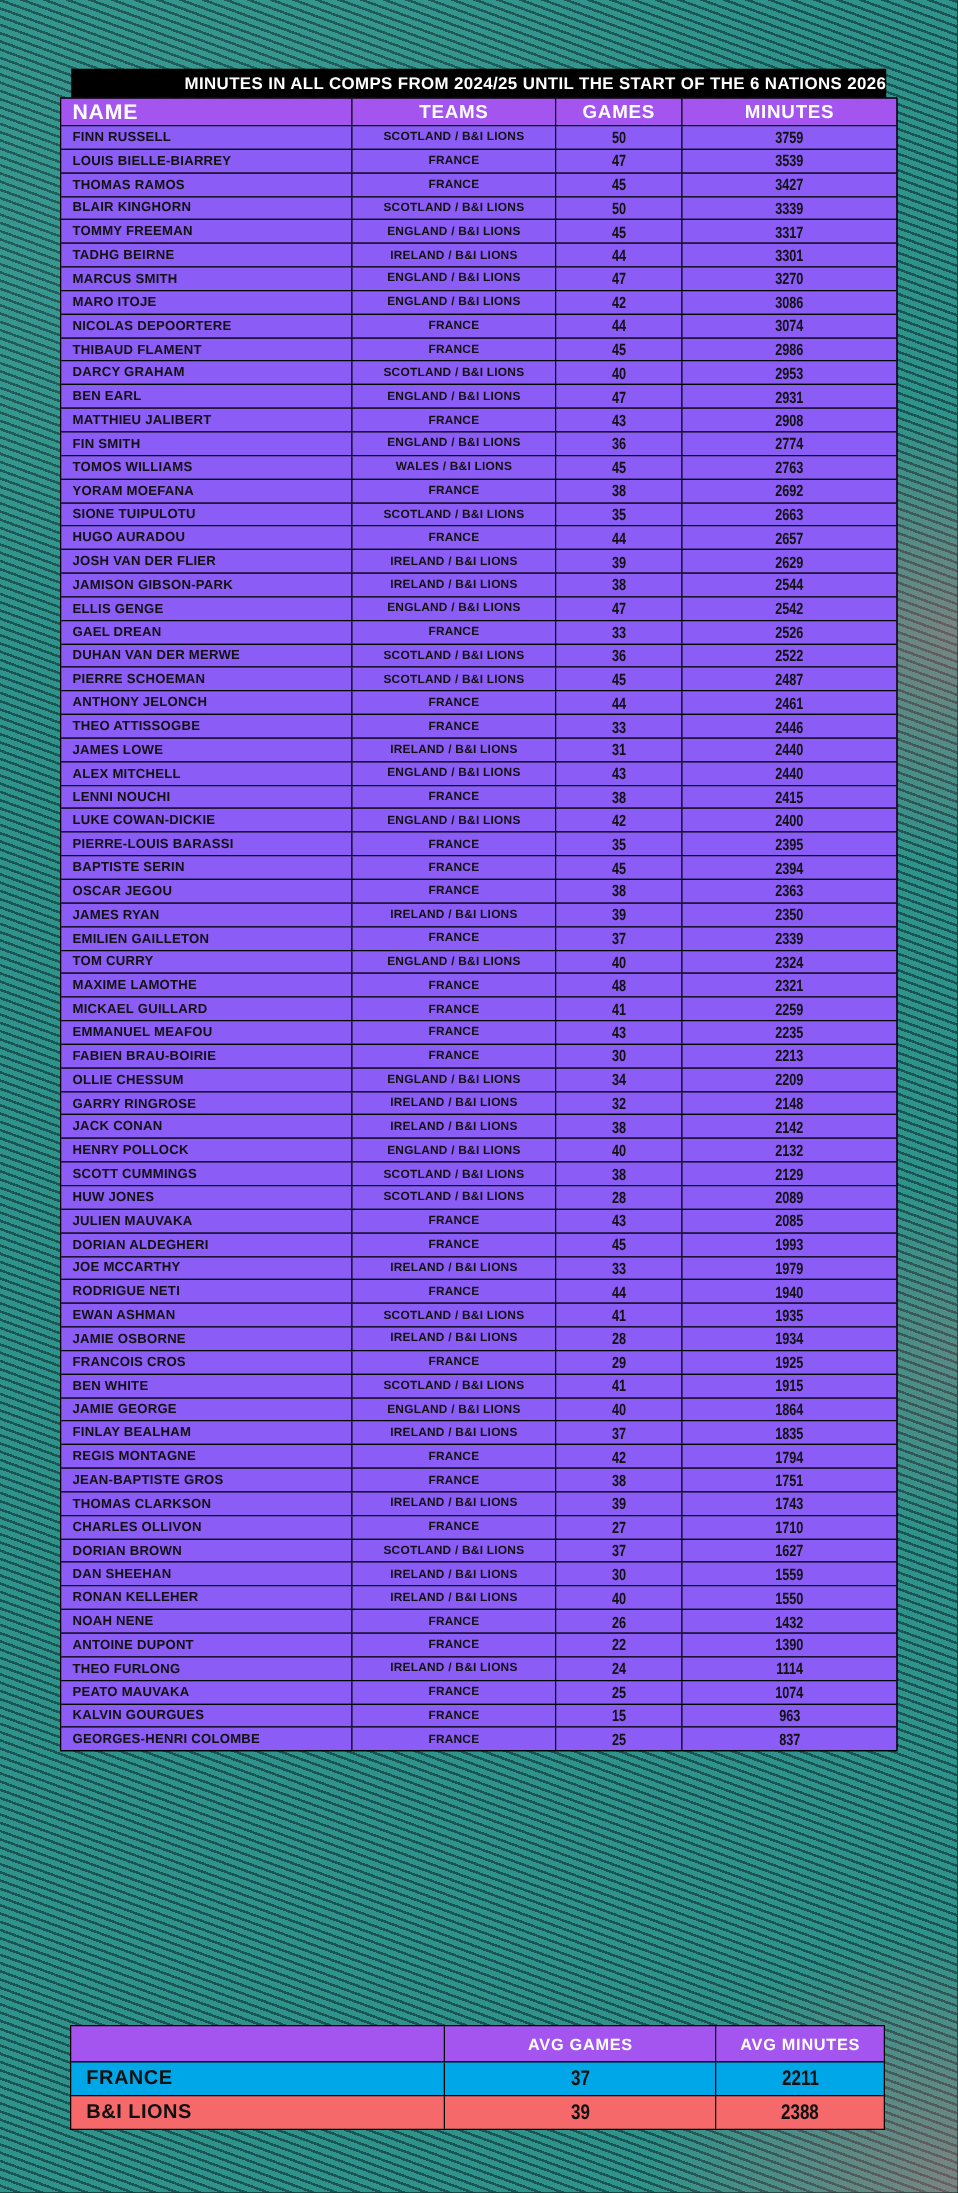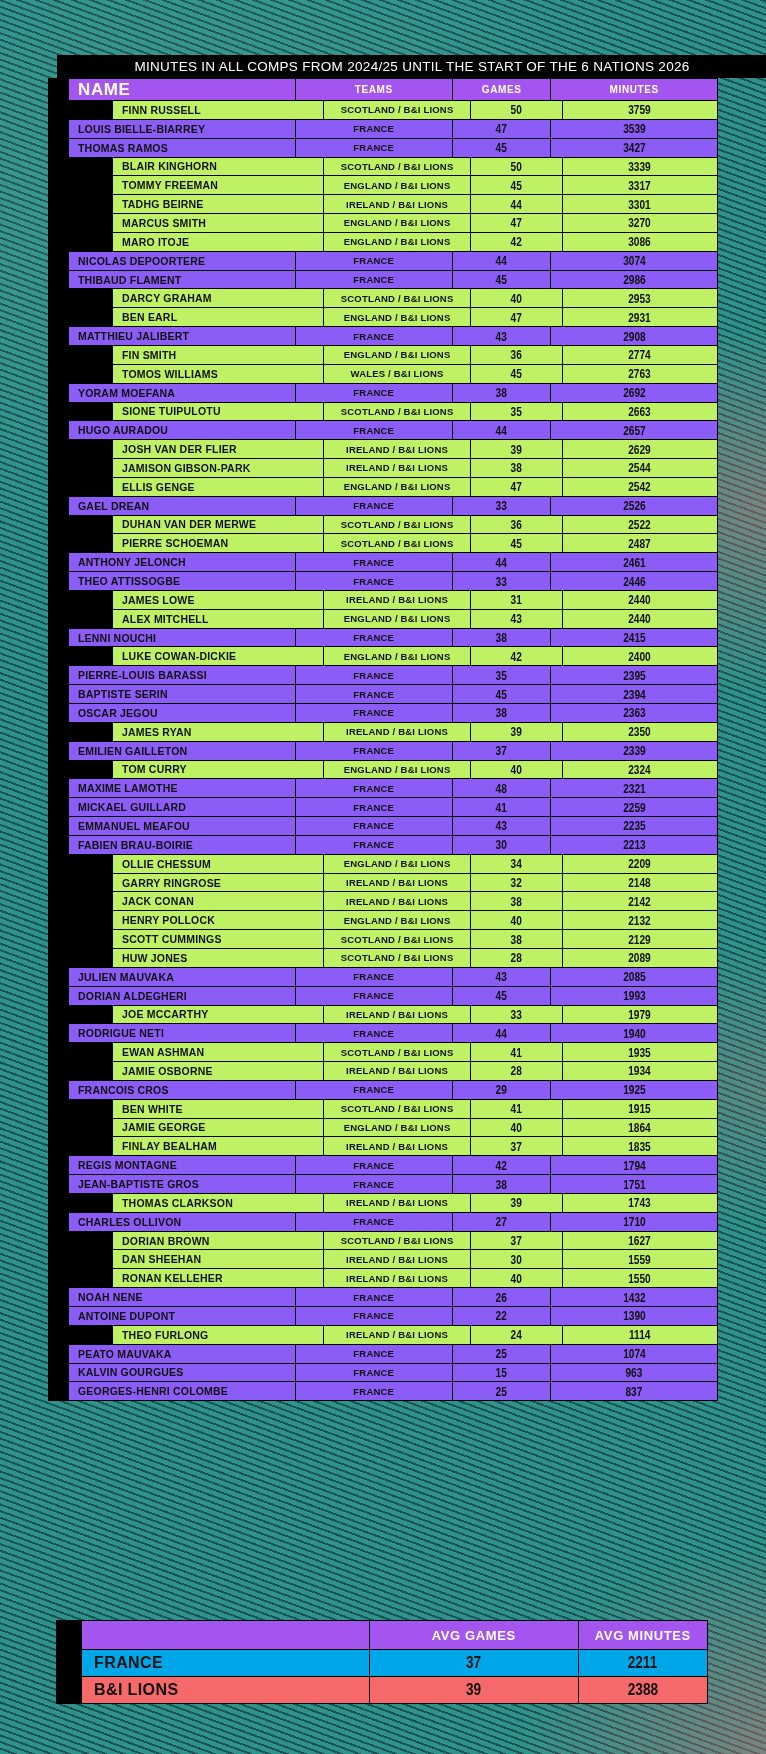--- a/index.html
+++ b/index.html
@@ -11,56 +11,56 @@
     background-color: #2f938b;
     background-image:
       radial-gradient(ellipse 300px 260px at 100% 29%, rgba(235,110,115,.38), rgba(235,110,115,0) 70%),
       radial-gradient(ellipse 380px 300px at 102% 100%, rgba(235,110,115,.42), rgba(235,110,115,0) 70%),
       radial-gradient(ellipse 220px 200px at 100% 62%, rgba(235,110,115,.22), rgba(235,110,115,0) 70%),
       radial-gradient(ellipse 700px 500px at 28% 12%, rgba(255,255,255,.07), rgba(255,255,255,0) 70%),
       repeating-linear-gradient(20deg, rgba(15,45,45,0) 0 4.2px, rgba(8,34,36,.55) 4.2px 6.2px);
   }
 
   .title-bar {
-    position: absolute; left: 57px; top: 55px; width: 710px; height: 23px;
+    position: absolute; left: 57px; top: 55px; width: 652px; height: 23px;
     background: #000; color: #fff;
-    display: flex; align-items: center; justify-content: center;
-    font-size: 13.5px; font-weight: normal; letter-spacing: .3px; white-space: nowrap;
+    display: flex; align-items: center; justify-content: flex-end;
+    font-size: 13.5px; font-weight: bold; letter-spacing: .3px; white-space: nowrap;
   }
 
   
   .ptable {
     position: absolute; left: 48px; top: 78px; width: 670px;
-    border: 1.5px solid #000; background: #000; padding-left: 20px;
+    border: 1.5px solid #000; background: #000;
   }
   .trow { display: flex; height: 18.855px; border-top: 1.5px solid #000; }
   .trow.head { height: 21px; border-top: none; background: #a455f0; color: #fff; }
-  .trow.pink { background: #bef264; margin-left: 44px; }
+  .trow.pink { background: #8b5cf6; }
   .trow.blue { background: #8b5cf6; }
   .cell {
     display: flex; align-items: center; justify-content: center;
     border-left: 1.5px solid #000; overflow: hidden; white-space: nowrap;
     color: #111;
   }
   .cell:first-child { border-left: none; }
   .c1 { flex: 0 0 34.8%; justify-content: flex-start; padding-left: 9px; }
   .c2 { flex: 0 0 24.3%; }
   .c3 { flex: 0 0 15.2%; }
   .c4 { flex: 1 1 auto; }
   .cell.name  { font-size: 10.5px; font-weight: bold; letter-spacing: .2px; }
   .cell.teams { font-size: 9.5px;  font-weight: bold; letter-spacing: .2px; }
   .head .cell { color: #fff; }
   .head .c1 { font-size: 17px; font-weight: bold; letter-spacing: .6px; }
-  .head .c2, .head .c3, .head .c4 { font-size: 10px; font-weight: bold; letter-spacing: .6px; }
+  .head .c2, .head .c3, .head .c4 { font-size: 15px; font-weight: bold; letter-spacing: .6px; }
   .num { display: inline-block; transform: scaleX(.78); font-weight: bold; font-size: 13px; }
 
   
   .stable {
     position: absolute; left: 56px; top: 1620px; width: 652px;
-    border: 1.5px solid #000; background: #000; padding-left: 25px;
+    border: 1.5px solid #000; background: #000;
   }
   .srow { display: flex; height: 27px; border-top: 1.5px solid #000; }
   .srow.head { height: 28px; border-top: none; background: #a455f0; color: #fff; }
   .srow.blue { background: #00a7e8; }
   .srow.pink { background: #f5696b; }
   .scell {
     display: flex; align-items: center; justify-content: center;
     border-left: 1.5px solid #000; white-space: nowrap; color: #111;
   }
   .scell:first-child { border-left: none; }

